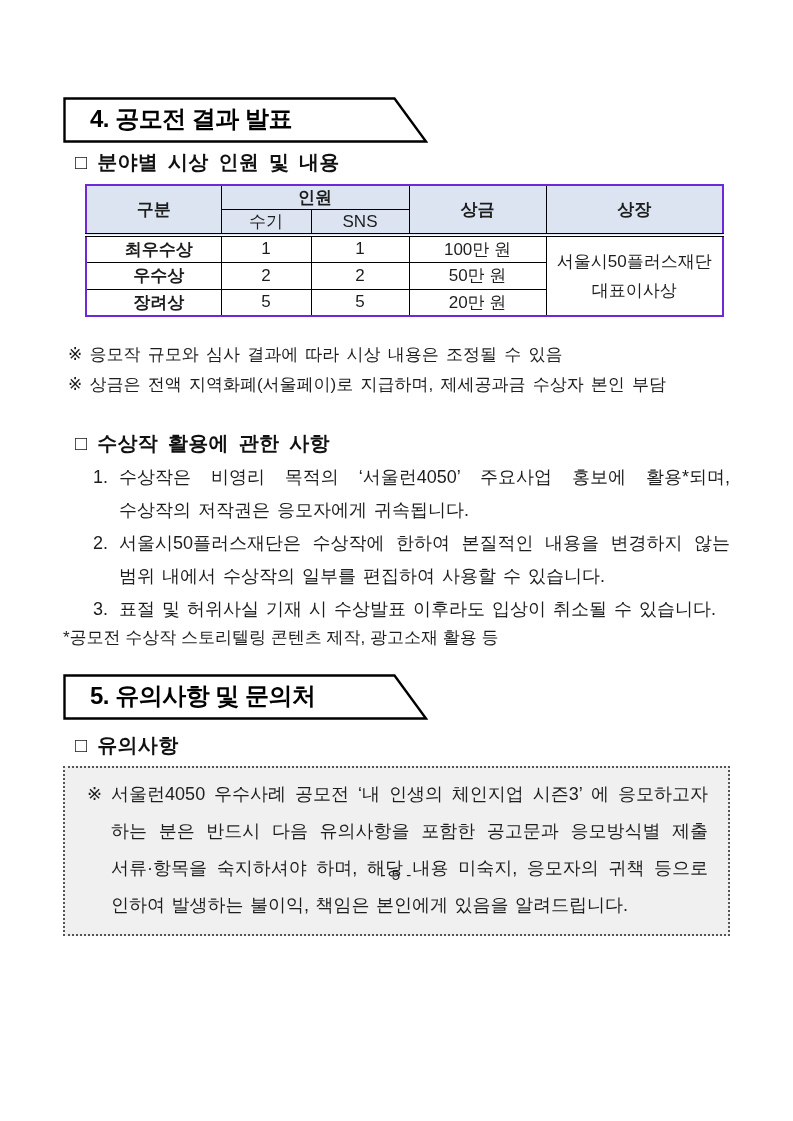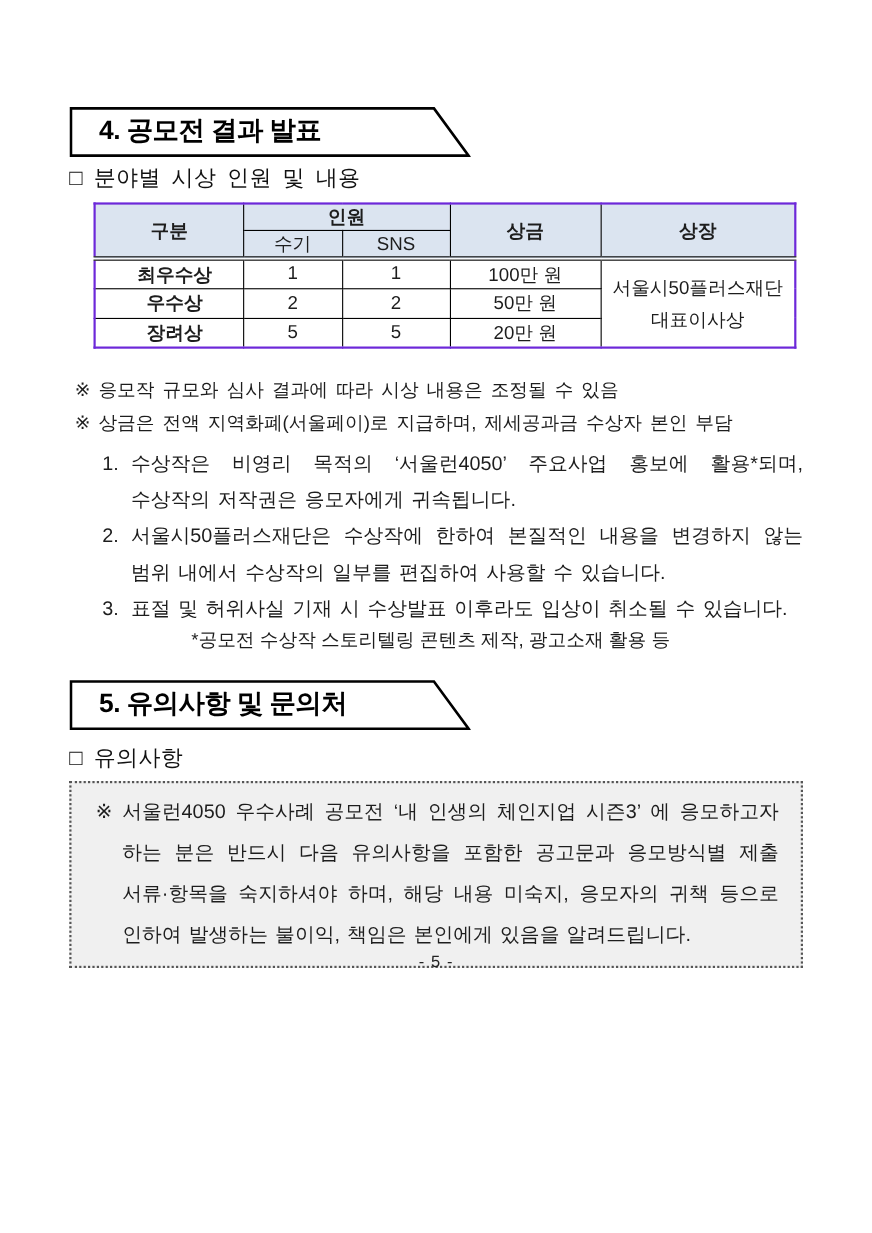--- a/index.html
+++ b/index.html
@@ -28,22 +28,22 @@
   }
   .banner2 { margin-top:24px; }
 
   
   .lead { margin-top:12px; font-size:18px; line-height:35px; word-spacing:2px; }
   .lead .bold-label { font-weight:bold; font-size:19px; }
   .lead-sub { padding-left:9px; }
 
   
   .heading {
-    margin-top:6px; font-size:20px; font-weight:normal;
-    letter-spacing:0.3px; word-spacing:4px; line-height:26px; color:#111;
+    margin-top:6px; font-size:20px; font-weight:bold;
+    letter-spacing:0.3px; word-spacing:4px; line-height:26px; color:#111;margin-left:12px;
   }
   .usage-heading { margin-top:30px; }
   .caution-heading { margin-top:12px; }
 
   
   table.award {
     border-collapse:collapse; table-layout:fixed;
     margin:9px 0 0 22px; width:637px;
     font-size:17px; text-align:center;
     border:2px solid #6d28d9;
@@ -58,21 +58,21 @@
   table.award td.cert-cell { line-height:29px; font-weight:normal; }
 
   
   .notes { margin:23px 0 0 5px; font-size:17px; line-height:30px; word-spacing:2.5px; }
 
   
   .olist { margin:5px 0 0 30px; font-size:18px; }
   .oitem { display:flex; line-height:33px; }
   .oitem .num { flex:0 0 26px; }
   .oitem .txt { flex:1; text-align:justify; word-spacing:2px; }
-  .usage-footnote { margin-top:0; text-align:center; font-size:17px; line-height:24px; padding-right:10px; }
+  .usage-footnote { margin-top:0; text-align:left; font-size:17px; line-height:24px; padding-right:10px; }
 
   
   .notice-box {
     margin-top:8px; width:667px;
     background:#f0f0f0; border:2px dotted #555;
     padding:8px 20px 10px 22px;
     display:flex; font-size:18px; line-height:37px;
   }
   .notice-box .marker { flex:0 0 auto; margin-right:9px; }
   .notice-box .txt { flex:1; text-align:justify; word-spacing:1.5px; }
@@ -140,20 +140,21 @@
       <td>20만 원</td>
     </tr>
   </tbody>
     </table>
 
   <div class="notes">
     <div>※ 응모작 규모와 심사 결과에 따라 시상 내용은 조정될 수 있음</div>
     <div>※ 상금은 전액 지역화폐(서울페이)로 지급하며, 제세공과금 수상자 본인 부담</div>
   </div>
 
+  <div class="heading usage-heading">□ 수상작 활용에 관한 사항</div>
   <div class="olist">
     <div class="oitem">
       <span class="num">1.</span>
       <span class="txt">수상작은 비영리 목적의 ‘서울런4050’ 주요사업 홍보에 활용*되며, 수상작의 저작권은 응모자에게 귀속됩니다.</span>
     </div>
     <div class="oitem">
       <span class="num">2.</span>
       <span class="txt">서울시50플러스재단은 수상작에 한하여 본질적인 내용을 변경하지 않는 범위 내에서 수상작의 일부를 편집하여 사용할 수 있습니다.</span>
     </div>
     <div class="oitem">

